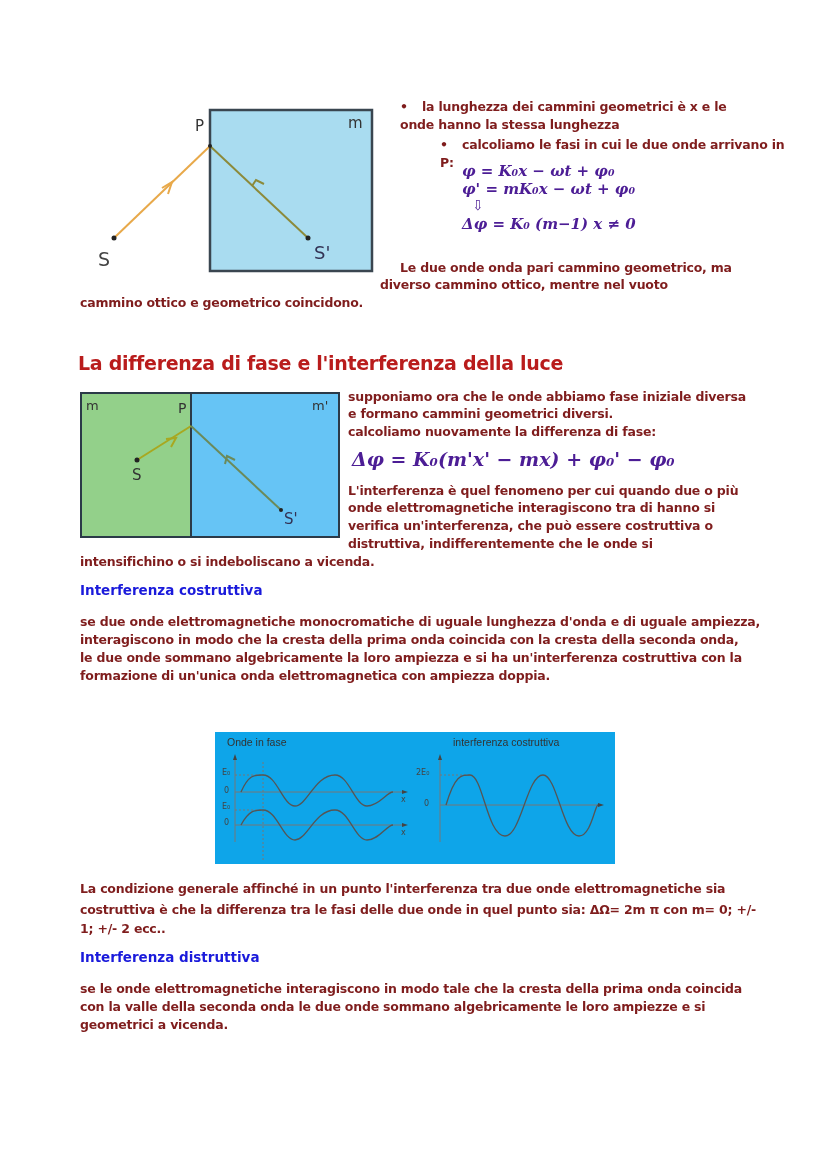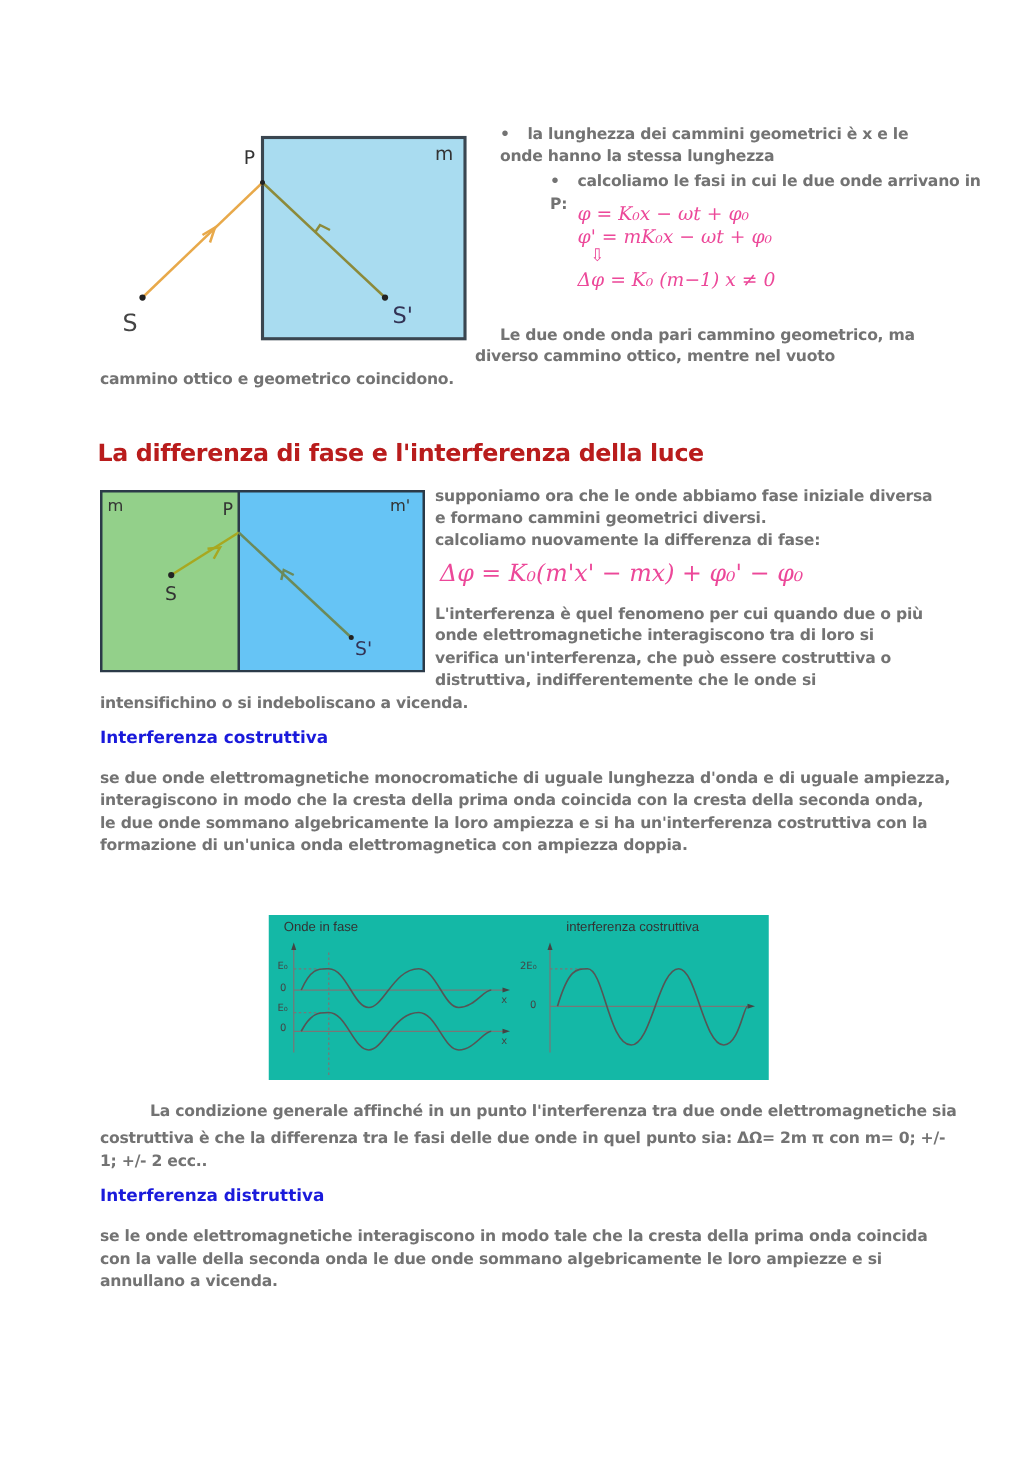--- a/index.html
+++ b/index.html
@@ -1,22 +1,22 @@
 <!DOCTYPE html>
 <html><head>
 <meta charset="utf-8">
 <style>
   html, body { margin:0; padding:0; background:#ffffff; }
   body { width:828px; height:1171px; position:relative; overflow:hidden;
          font-family:"DejaVu Sans", sans-serif; color:#111; }
   .abs { position:absolute; }
-  .txt { font-size:12.5px; font-weight:bold; line-height:18px; color:#737373; letter-spacing:-0.2px; }
+  .txt { font-size:12.5px; font-weight:bold; line-height:18px; color:#7f1d1d; letter-spacing:-0.2px; }
   .heading { font-size:19px; font-weight:bold; color:#b91c1c; letter-spacing:-0.3px; }
   .subheading { font-size:13.5px; font-weight:bold; color:#1a1adb; }
-  .formula { font-family:"DejaVu Serif", serif; font-style:italic; color:#ec4899; font-weight:normal; }
+  .formula { font-family:"DejaVu Serif", serif; font-style:italic; color:#4c1d95; font-weight:bold; }
 </style>
 </head>
 <body>
 
 <div class="abs" style="left:80px;top:100px;width:300px;height:180px;">
   <svg width="300" height="180" viewBox="0 0 300 180">
     <rect x="130" y="10" width="162" height="161" fill="#a9dcf0" stroke="#3a4650" stroke-width="2.5"></rect>
     <line x1="34" y1="138" x2="130" y2="46" stroke="#e8a94a" stroke-width="2"></line>
     <polyline points="82,88 92,82 88,94" fill="none" stroke="#e8a94a" stroke-width="2"></polyline>
     <line x1="130" y1="46" x2="228" y2="138" stroke="#8c8a3a" stroke-width="2"></line>
@@ -67,32 +67,32 @@
   <span class="abs" style="left:232px;top:6px;font-size:13px;color:#333;">m'</span>
   <span class="abs" style="left:52px;top:74px;font-size:15px;color:#333;">S</span>
   <span class="abs" style="left:204px;top:118px;font-size:15px;color:#335;">S'</span>
 </div>
 
 <div class="abs txt" style="left:348px;top:388px;">supponiamo ora che le onde abbiamo fase iniziale diversa</div>
 <div class="abs txt" style="left:348px;top:405px;">e formano cammini geometrici diversi.</div>
 <div class="abs txt" style="left:348px;top:423px;">calcoliamo nuovamente la differenza di fase:</div>
 <div class="abs formula" style="left:352px;top:448px;font-size:19px;">Δφ = K₀(m'x' − mx) + φ₀' − φ₀</div>
 <div class="abs txt" style="left:348px;top:482px;">L'interferenza è quel fenomeno per cui quando due o più</div>
-<div class="abs txt" style="left:348px;top:499px;">onde elettromagnetiche interagiscono tra di loro si</div>
+<div class="abs txt" style="left:348px;top:499px;">onde elettromagnetiche interagiscono tra di hanno si</div>
 <div class="abs txt" style="left:348px;top:517px;">verifica un'interferenza, che può essere costruttiva o</div>
 <div class="abs txt" style="left:348px;top:535px;">distruttiva, indifferentemente che le onde si</div>
 <div class="abs txt" style="left:80px;top:553px;">intensifichino o si indeboliscano a vicenda.</div>
 
 <div class="abs subheading" style="left:80px;top:582px;">Interferenza costruttiva</div>
 <div class="abs txt" style="left:80px;top:613px;">se due onde elettromagnetiche monocromatiche di uguale lunghezza d'onda e di uguale ampiezza,</div>
 <div class="abs txt" style="left:80px;top:631px;">interagiscono in modo che la cresta della prima onda coincida con la cresta della seconda onda,</div>
 <div class="abs txt" style="left:80px;top:649px;">le due onde sommano algebricamente la loro ampiezza e si ha un'interferenza costruttiva con la</div>
 <div class="abs txt" style="left:80px;top:667px;">formazione di un'unica onda elettromagnetica con ampiezza doppia.</div>
 
-<div class="abs" style="left:215px;top:732px;width:400px;height:132px;background:#14b8a6;">
+<div class="abs" style="left:215px;top:732px;width:400px;height:132px;background:#0ea5e9;">
   <span class="abs" style="left:12px;top:4px;font-size:10.5px;color:#333;font-family:'Liberation Sans',sans-serif;">Onde in fase</span>
   <span class="abs" style="left:238px;top:4px;font-size:10.5px;color:#333;font-family:'Liberation Sans',sans-serif;">interferenza costruttiva</span>
   <svg class="abs" style="left:0;top:0;" width="400" height="132" viewBox="0 0 400 132">
     <g stroke="#777" stroke-width="1" fill="none">
       <line x1="20" y1="110" x2="20" y2="26"></line>
       <polygon points="20,22 18,28 22,28" fill="#444" stroke="none"></polygon>
       <line x1="20" y1="60" x2="190" y2="60"></line>
       <polygon points="193,60 187,58 187,62" fill="#444" stroke="none"></polygon>
       <line x1="20" y1="93" x2="190" y2="93"></line>
       <polygon points="193,93 187,91 187,95" fill="#444" stroke="none"></polygon>
@@ -112,20 +112,20 @@
   <span class="abs" style="left:7px;top:36px;font-size:8px;color:#444;">E₀</span>
   <span class="abs" style="left:9px;top:54px;font-size:8px;color:#444;">0</span>
   <span class="abs" style="left:7px;top:70px;font-size:8px;color:#444;">E₀</span>
   <span class="abs" style="left:9px;top:86px;font-size:8px;color:#444;">0</span>
   <span class="abs" style="left:186px;top:63px;font-size:8px;color:#444;">x</span>
   <span class="abs" style="left:186px;top:96px;font-size:8px;color:#444;">x</span>
   <span class="abs" style="left:201px;top:36px;font-size:8px;color:#444;">2E₀</span>
   <span class="abs" style="left:209px;top:67px;font-size:8px;color:#444;">0</span>
 </div>
 
-<div class="abs txt" style="left:80px;top:880px;margin-left:40px;">La condizione generale affinché in un punto l'interferenza tra due onde elettromagnetiche sia</div>
+<div class="abs txt" style="left:80px;top:880px;">La condizione generale affinché in un punto l'interferenza tra due onde elettromagnetiche sia</div>
 <div class="abs txt" style="left:80px;top:901px;">costruttiva è che la differenza tra le fasi delle due onde in quel punto sia: ΔΩ= 2m π con m= 0; +/-</div>
 <div class="abs txt" style="left:80px;top:920px;">1; +/- 2 ecc..</div>
 
 <div class="abs subheading" style="left:80px;top:949px;">Interferenza distruttiva</div>
 <div class="abs txt" style="left:80px;top:980px;">se le onde elettromagnetiche interagiscono in modo tale che la cresta della prima onda coincida</div>
 <div class="abs txt" style="left:80px;top:998px;">con la valle della seconda onda le due onde sommano algebricamente le loro ampiezze e si</div>
-<div class="abs txt" style="left:80px;top:1016px;">annullano a vicenda.</div>
+<div class="abs txt" style="left:80px;top:1016px;">geometrici a vicenda.</div>
 
 </body></html>

